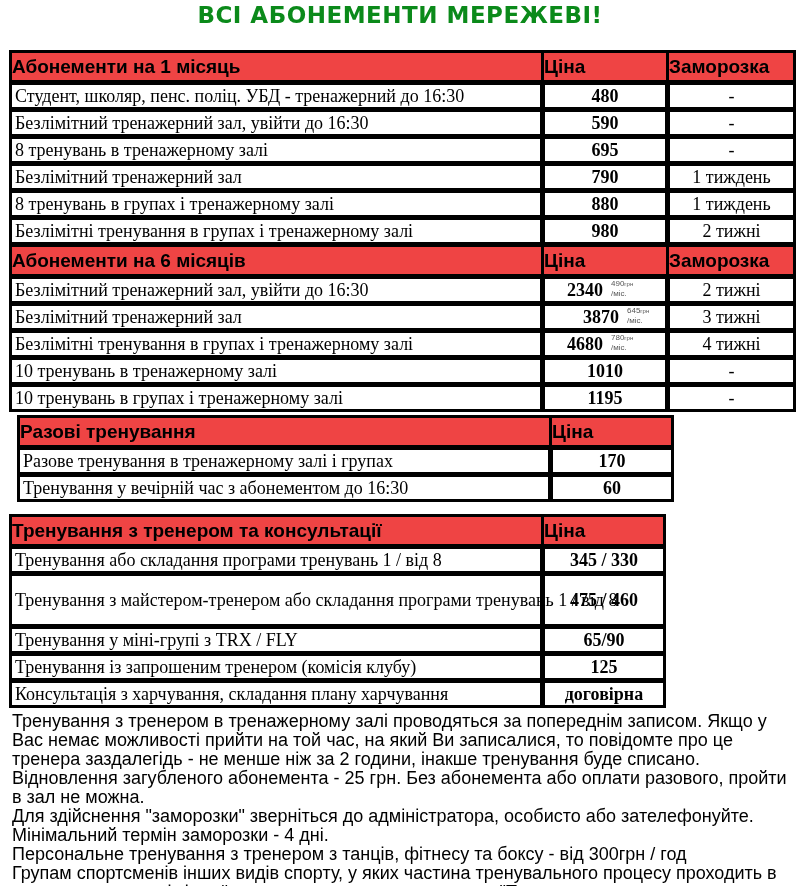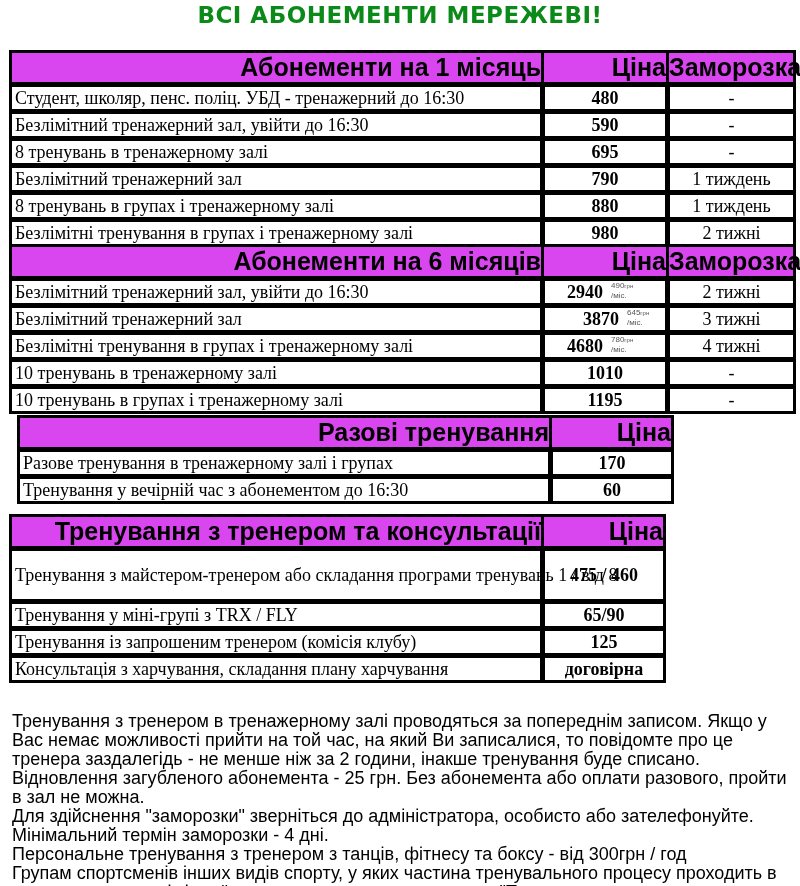--- a/index.html
+++ b/index.html
@@ -1,19 +1,19 @@
 <!DOCTYPE html>
 <html><head>
 <meta charset="utf-8">
 <style>
   html, body { margin: 0; padding: 0; background: #ffffff; }
   body { width: 800px; height: 886px; position: relative; overflow: hidden; font-family: "Liberation Serif", serif; color: #000; }
   .title { position: absolute; left: 0; top: 2px; width: 800px; text-align: center; font-family: "DejaVu Sans", sans-serif; font-weight: bold; font-size: 23px; color: #0b8a1a; letter-spacing: 0.5px; }
   table.pt { position: absolute; left: 9px; border-collapse: collapse; table-layout: fixed; }
-  table.pt th { background: #d946ef; font-family: "Liberation Sans", sans-serif; font-weight: bold; font-size: 25px; height: 27px; padding: 0; border: 3px solid #000; text-align: right; }
+  table.pt th { background: #ef4444; font-family: "Liberation Sans", sans-serif; font-weight: bold; font-size: 19px; height: 27px; padding: 0; border: 3px solid #000; text-align: left; }
   table.pt td { font-size: 18px; height: 22px; padding: 0 3px; border: 5px solid #000000; line-height: 22px; white-space: nowrap; }
   table.pt tr td:first-child { border-left: 3px solid #000; }
   table.pt tr td:last-child { border-right: 3px solid #000; }
   table.pt tr:last-child td { border-bottom: 3px solid #000; }
   td.price { text-align: center; font-weight: bold; }
   td.freeze { text-align: center; }
   td.wrap { white-space: normal; line-height: 24px; }
   .pwrap { position: relative; display: inline-block; }
   .permonth { position: absolute; left: 100%; margin-left: 8px; top: 0; font-family: "Liberation Sans", sans-serif; font-weight: normal; font-size: 8px; line-height: 9px; color: #555; text-align: left; white-space: nowrap; }
   .notes { position: absolute; left: 12px; top: 712px; width: 784px; font-family: "Liberation Sans", sans-serif; font-size: 18px; line-height: 19px; color: #000; }
@@ -81,21 +81,21 @@
     <tr>
       <th>Абонементи на 6 місяців</th>
       <th>Ціна</th>
       <th>Заморозка</th>
     </tr>
   </thead>
   <tbody>
     <tr>
       <td>Безлімітний тренажерний зал, увійти до 16:30</td>
       <td class="price" style="text-align:left; padding-left:22px;">
-        <span class="pwrap"><span>2940</span>
+        <span class="pwrap"><span>2340</span>
           <span class="permonth"><span>490</span><span style="font-size:6px">грн</span><br><span>/міс.</span></span></span>
       </td>
       <td class="freeze">2 тижні</td>
     </tr>
     <tr>
       <td>Безлімітний тренажерний зал</td>
       <td class="price" style="text-align:left; padding-left:38px;">
         <span class="pwrap"><span>3870</span>
           <span class="permonth"><span>645</span><span style="font-size:6px">грн</span><br><span>/міс.</span></span></span>
       </td>
@@ -151,20 +151,24 @@
       <col style="width:122px">
     </colgroup>
   <thead>
     <tr>
       <th>Тренування з тренером та консультації</th>
       <th>Ціна</th>
     </tr>
   </thead>
   <tbody>
     <tr>
+        <td>Тренування або складання програми тренувань 1 / від 8</td>
+        <td class="price">345 / 330</td>
+      </tr>
+    <tr>
         <td class="wrap" style="height:48px;">Тренування з майстером-тренером або складання програми тренувань 1 / від 8</td>
         <td class="price">475 / 460</td>
       </tr>
     <tr>
         <td>Тренування у міні-групі з TRX / FLY</td>
         <td class="price">65/90</td>
       </tr>
     <tr>
         <td>Тренування із запрошеним тренером (комісія клубу)</td>
         <td class="price">125</td>

